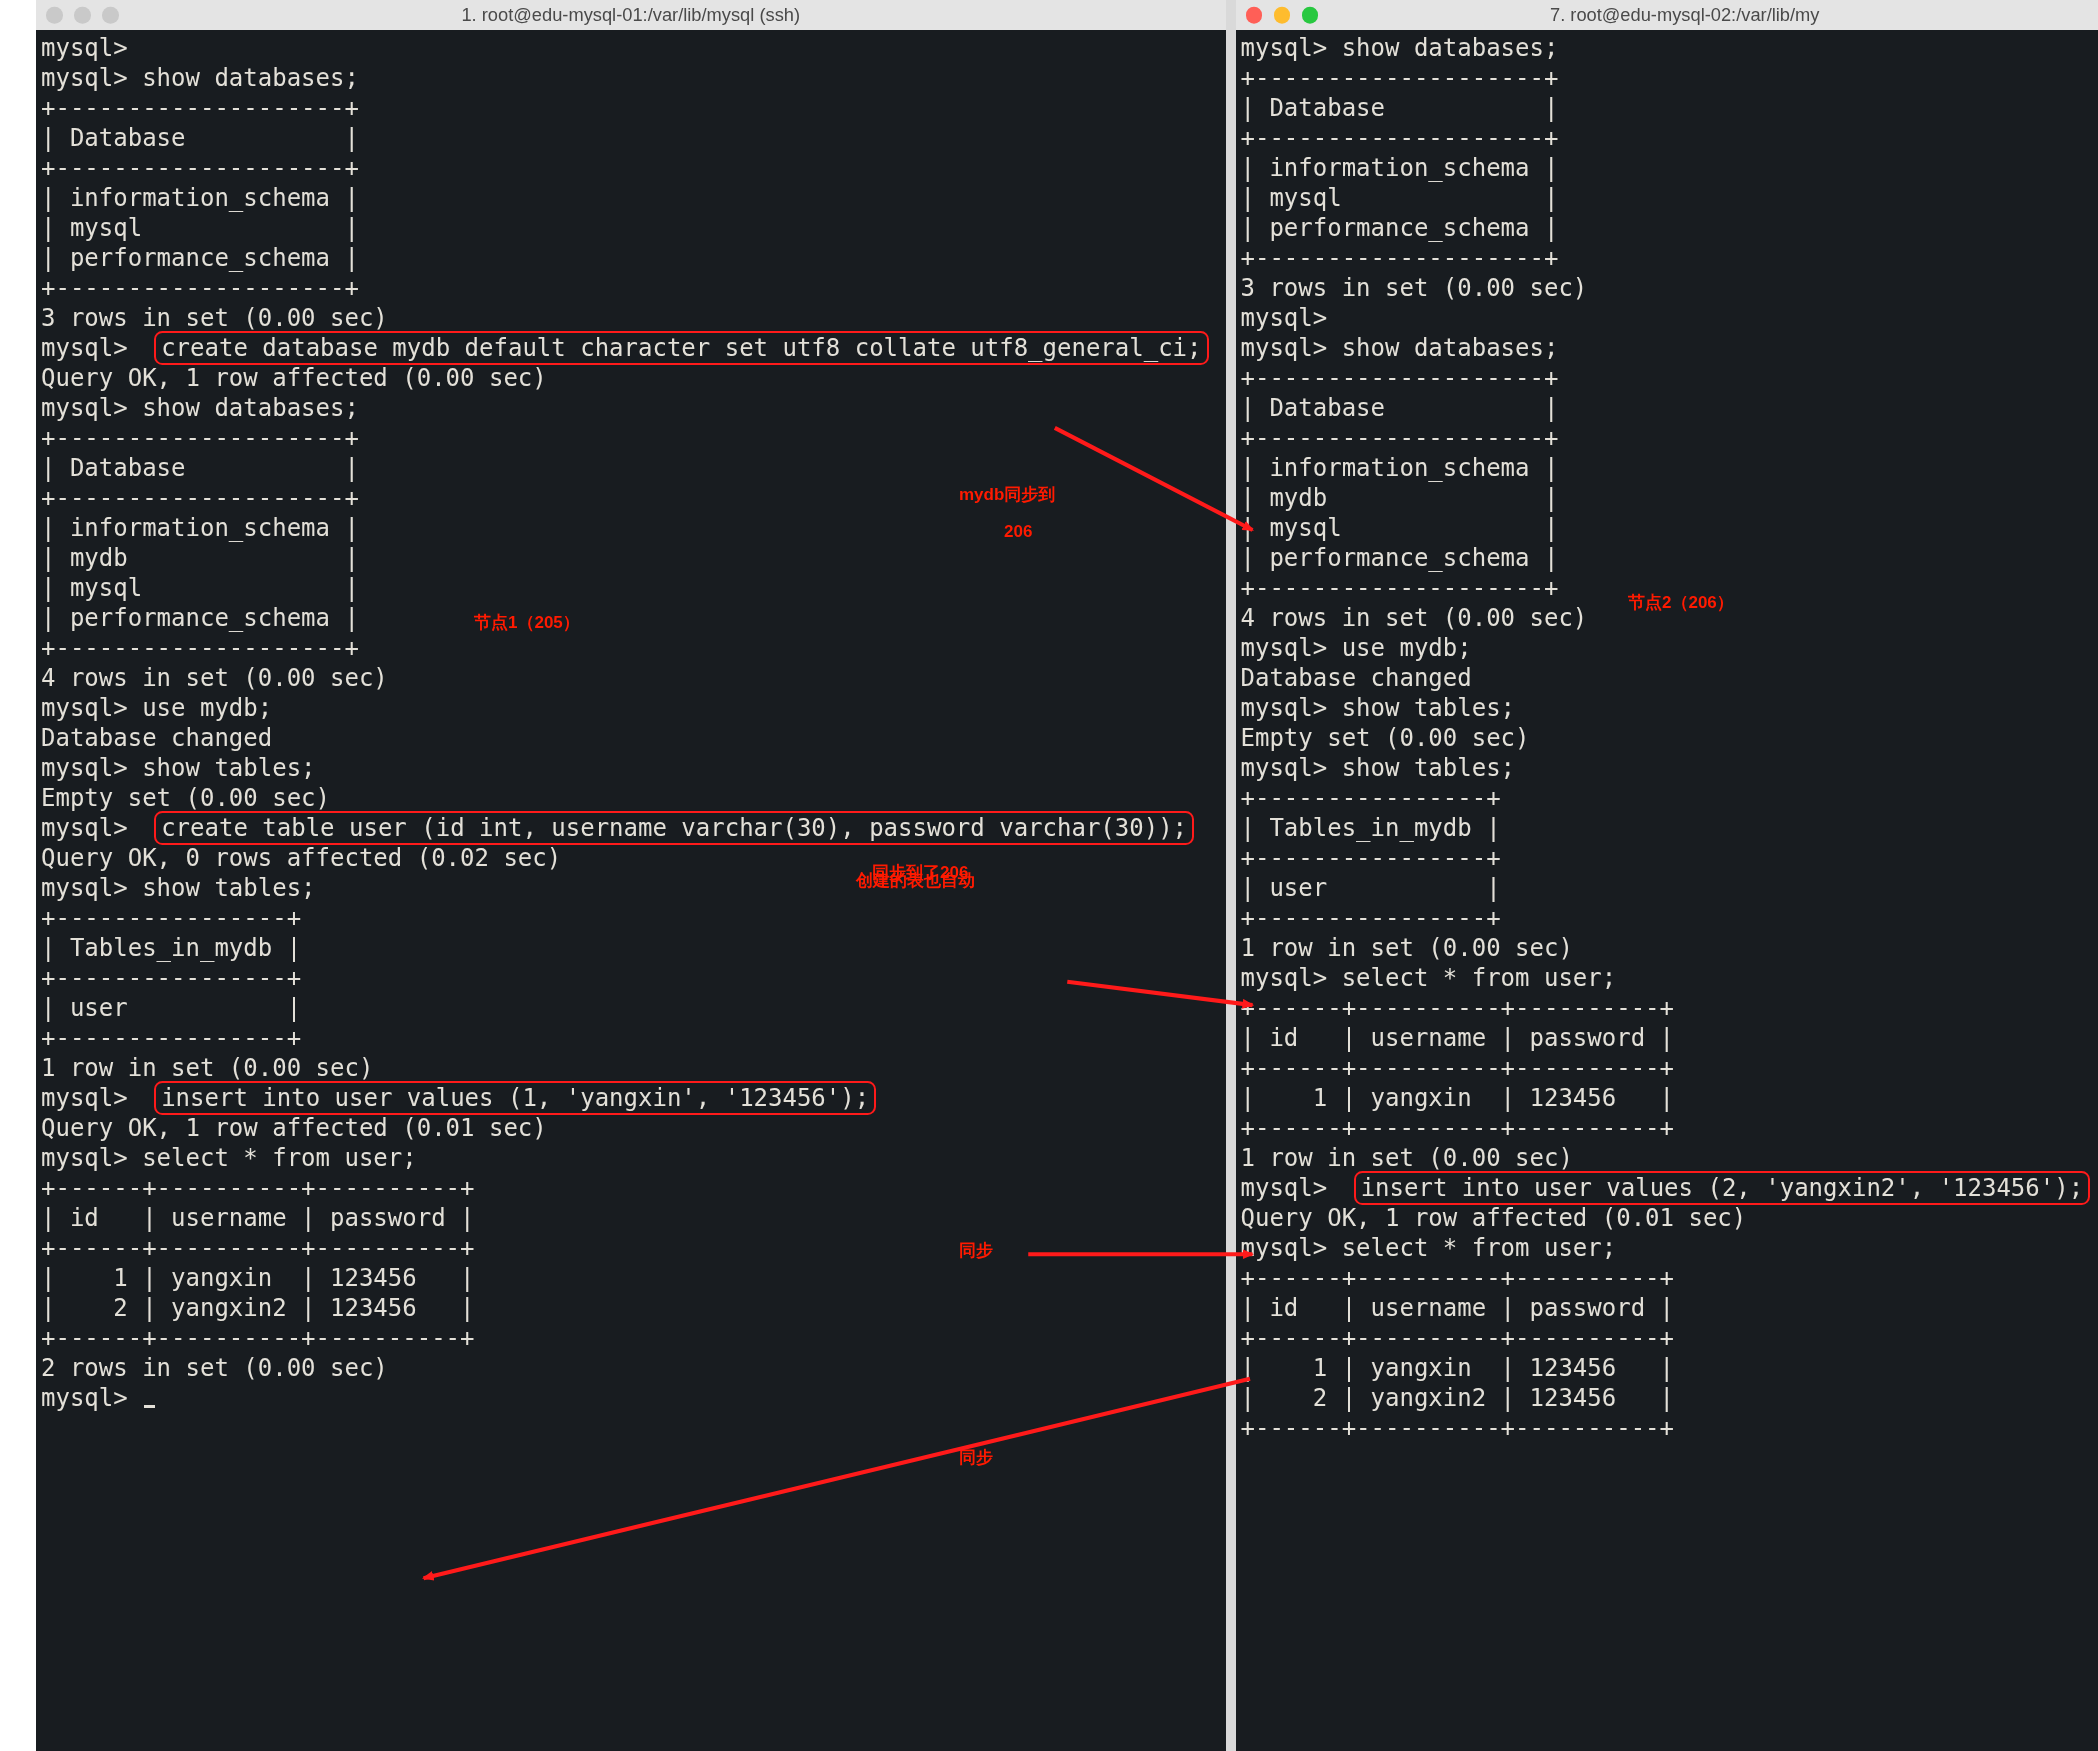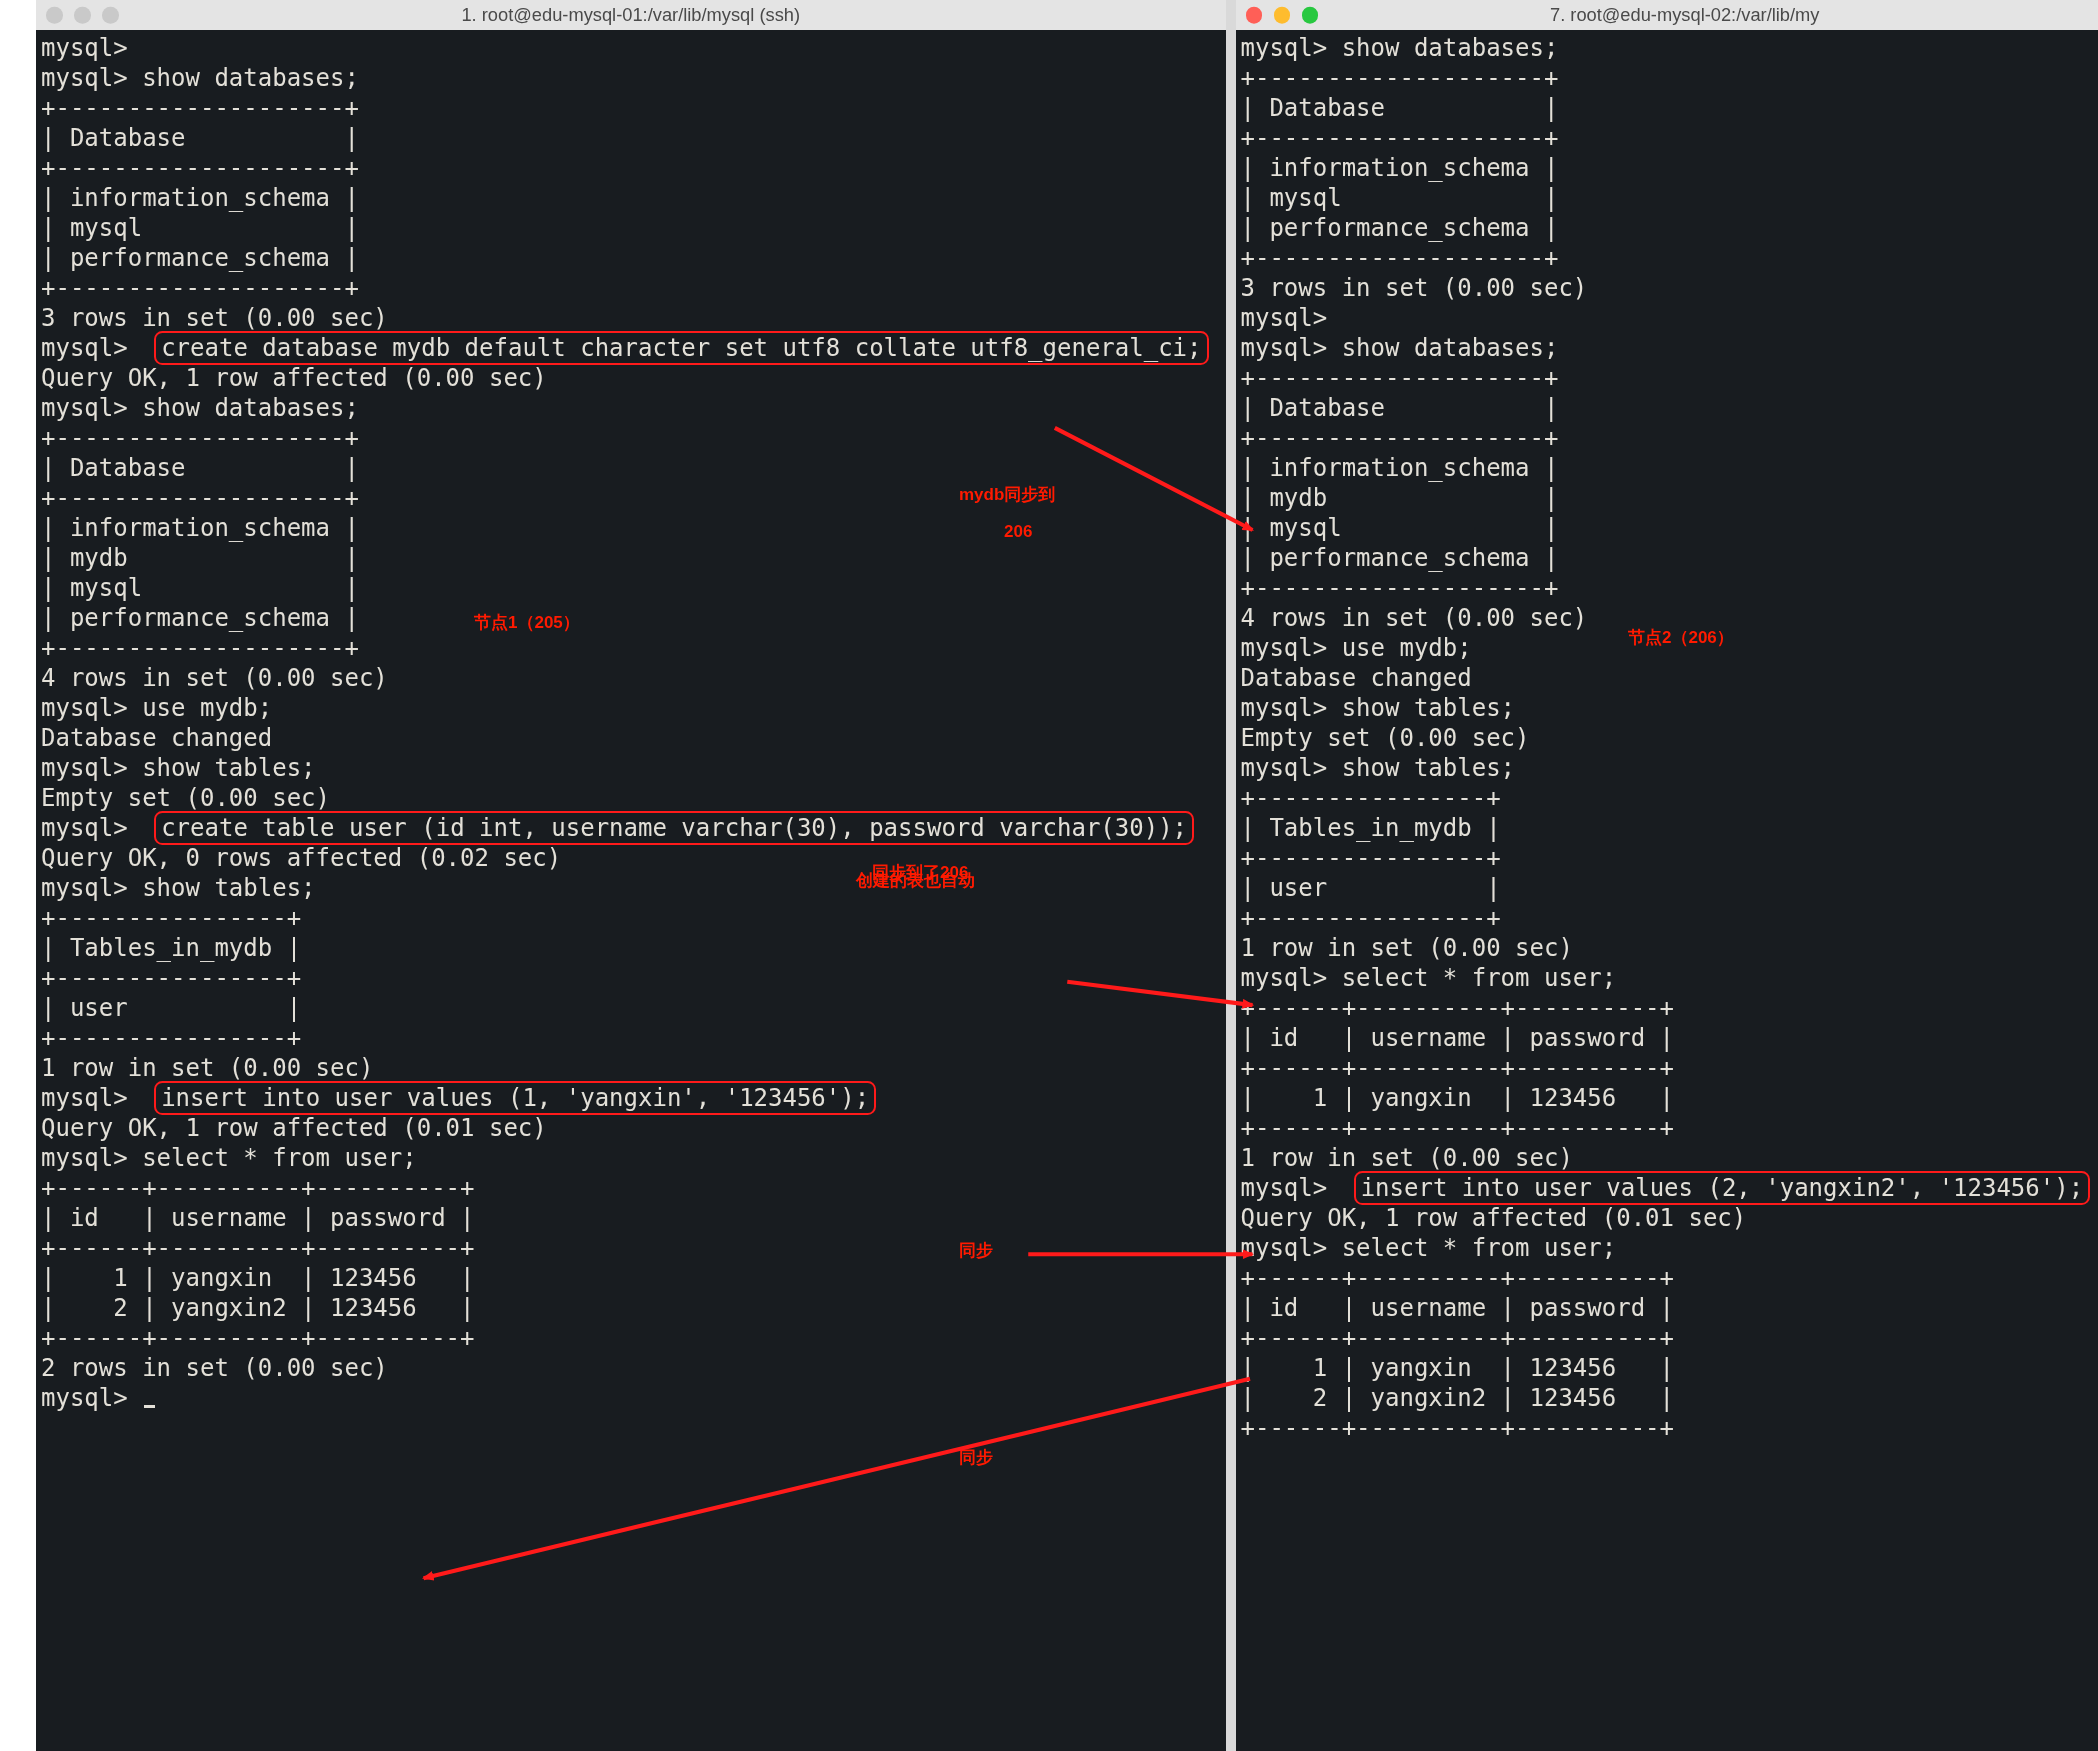--- a/index.html
+++ b/index.html
@@ -54,21 +54,21 @@
         <span class="tl close"></span>
         <span class="tl min"></span>
         <span class="tl max"></span>
       </div>
       <span>7. root@edu-mysql-02:/var/lib/my</span>
     </div>
     <div class="term" id="term-right"><div>mysql&gt; show databases;</div><div>+--------------------+</div><div>| Database           |</div><div>+--------------------+</div><div>| information_schema |</div><div>| mysql              |</div><div>| performance_schema |</div><div>+--------------------+</div><div>3 rows in set (0.00 sec)</div><div></div><div>mysql&gt;</div><div>mysql&gt; show databases;</div><div>+--------------------+</div><div>| Database           |</div><div>+--------------------+</div><div>| information_schema |</div><div>| mydb               |</div><div>| mysql              |</div><div>| performance_schema |</div><div>+--------------------+</div><div>4 rows in set (0.00 sec)</div><div></div><div>mysql&gt; use mydb;</div><div>Database changed</div><div>mysql&gt; show tables;</div><div>Empty set (0.00 sec)</div><div></div><div>mysql&gt; show tables;</div><div>+----------------+</div><div>| Tables_in_mydb |</div><div>+----------------+</div><div>| user           |</div><div>+----------------+</div><div>1 row in set (0.00 sec)</div><div></div><div>mysql&gt; select * from user;</div><div>+------+----------+----------+</div><div>| id   | username | password |</div><div>+------+----------+----------+</div><div>|    1 | yangxin  | 123456   |</div><div>+------+----------+----------+</div><div>1 row in set (0.00 sec)</div><div></div><div>mysql&gt; <span class="rbox">insert into user values (2, 'yangxin2', '123456');</span></div><div>Query OK, 1 row affected (0.01 sec)</div><div></div><div>mysql&gt; select * from user;</div><div>+------+----------+----------+</div><div>| id   | username | password |</div><div>+------+----------+----------+</div><div>|    1 | yangxin  | 123456   |</div><div>|    2 | yangxin2 | 123456   |</div><div>+------+----------+----------+</div></div>
   </div>
 
   <div class="label" style="left:474px;top:600px;margin-top:6px;">节点1（205）</div>
-  <div class="label" style="left:1628px;top:621px;">节点2（206）</div>
+  <div class="label" style="left:1628px;top:586px;">节点2（206）</div>
   <div class="label" style="left:959px;top:478px;">mydb同步到</div>
   <div class="label" style="left:959px;top:515px;margin-left:45px;">206</div>
   <div class="label" style="left:856px;top:864px;">创建的表也自动</div>
   <div class="label" style="left:872px;top:856px;">同步到了206</div>
   <div class="label" style="left:959px;top:1234px;">同步</div>
   <div class="label" style="left:959px;top:1441px;">同步</div>
 
   <svg class="arrow" style="left:0;top:0;width:2098px;height:1751px" viewBox="0 0 2526 2108" width="2098" height="1751">
     <defs>
       <marker id="ah" markerWidth="14" markerHeight="12" refX="12" refY="6" orient="auto" markerUnits="userSpaceOnUse">

